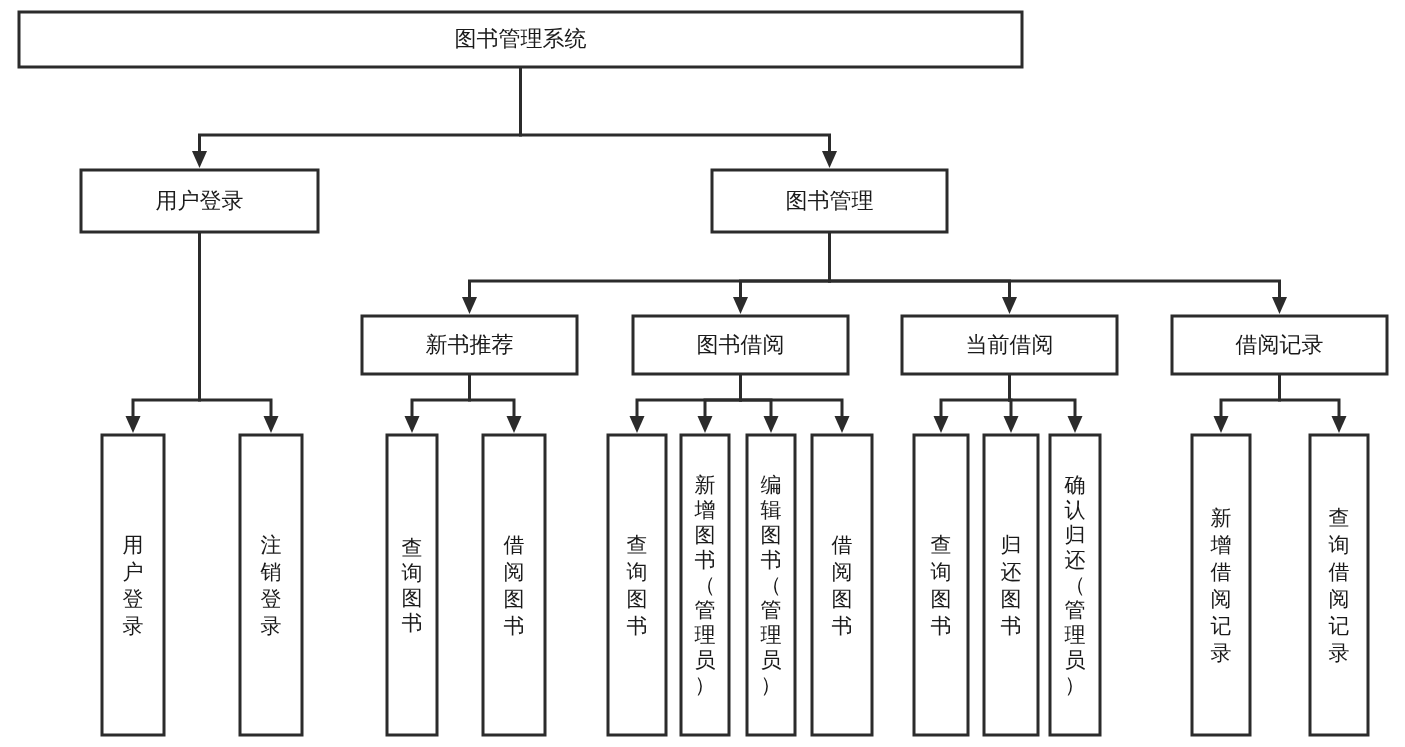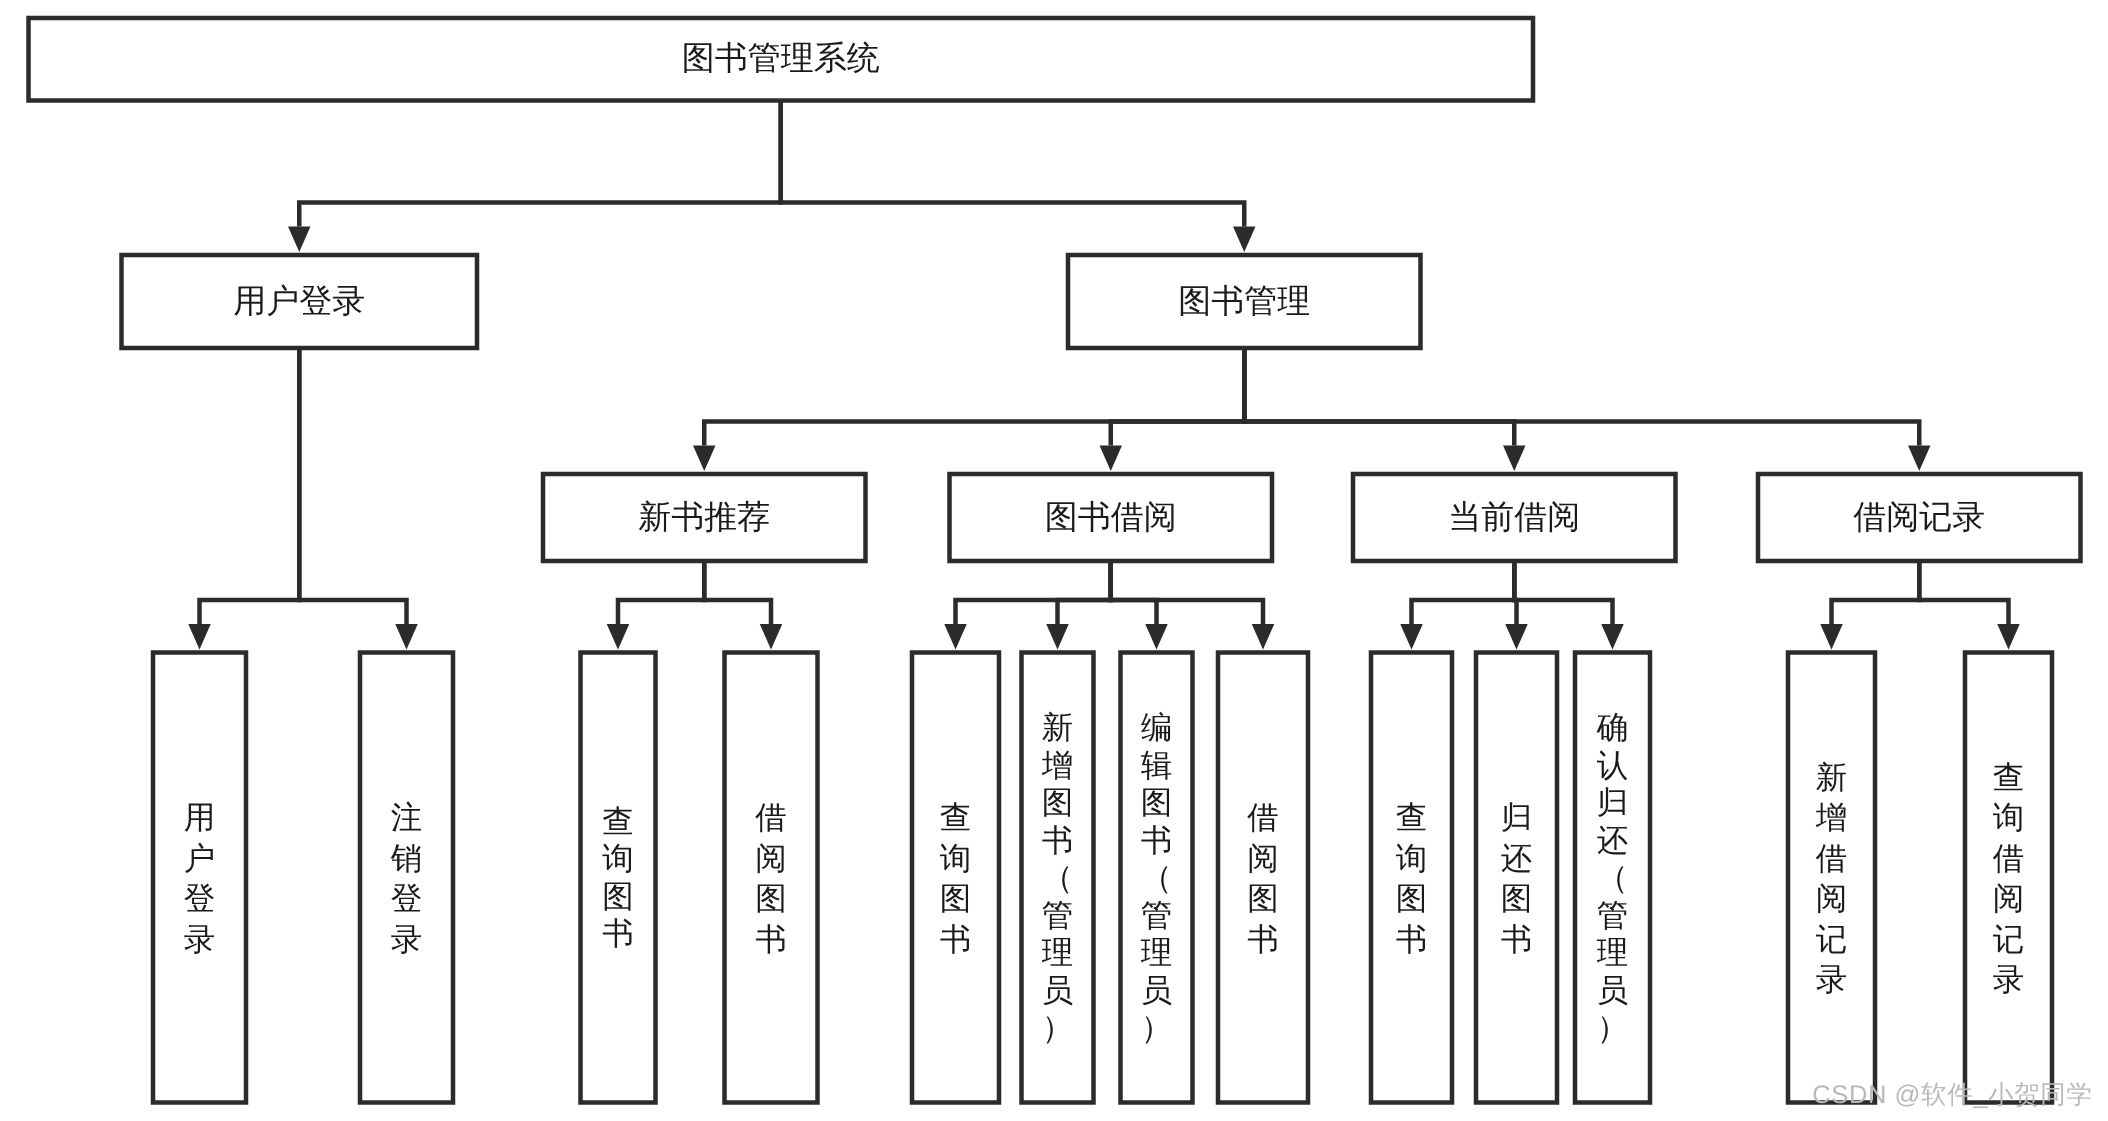--- a/index.html
+++ b/index.html
@@ -225,14 +225,13 @@
         <g>
           <rect x="1192" y="435" width="58" height="300" class="node-rect"></rect>
           <text x="1221" y="525.06" class="node-label-vertical" font-size="21"><tspan x="1221" dy="0">新</tspan><tspan x="1221" dy="27">增</tspan><tspan x="1221" dy="27">借</tspan><tspan x="1221" dy="27">阅</tspan><tspan x="1221" dy="27">记</tspan><tspan x="1221" dy="27">录</tspan></text>
         </g>
         <g>
           <rect x="1310" y="435" width="58" height="300" class="node-rect"></rect>
           <text x="1339" y="525.06" class="node-label-vertical" font-size="21"><tspan x="1339" dy="0">查</tspan><tspan x="1339" dy="27">询</tspan><tspan x="1339" dy="27">借</tspan><tspan x="1339" dy="27">阅</tspan><tspan x="1339" dy="27">记</tspan><tspan x="1339" dy="27">录</tspan></text>
         </g>
       </g>
   </svg>
-  <div class="watermark">CSDN @软件_小贺同学</div>
 </div>
 
 </body></html>

